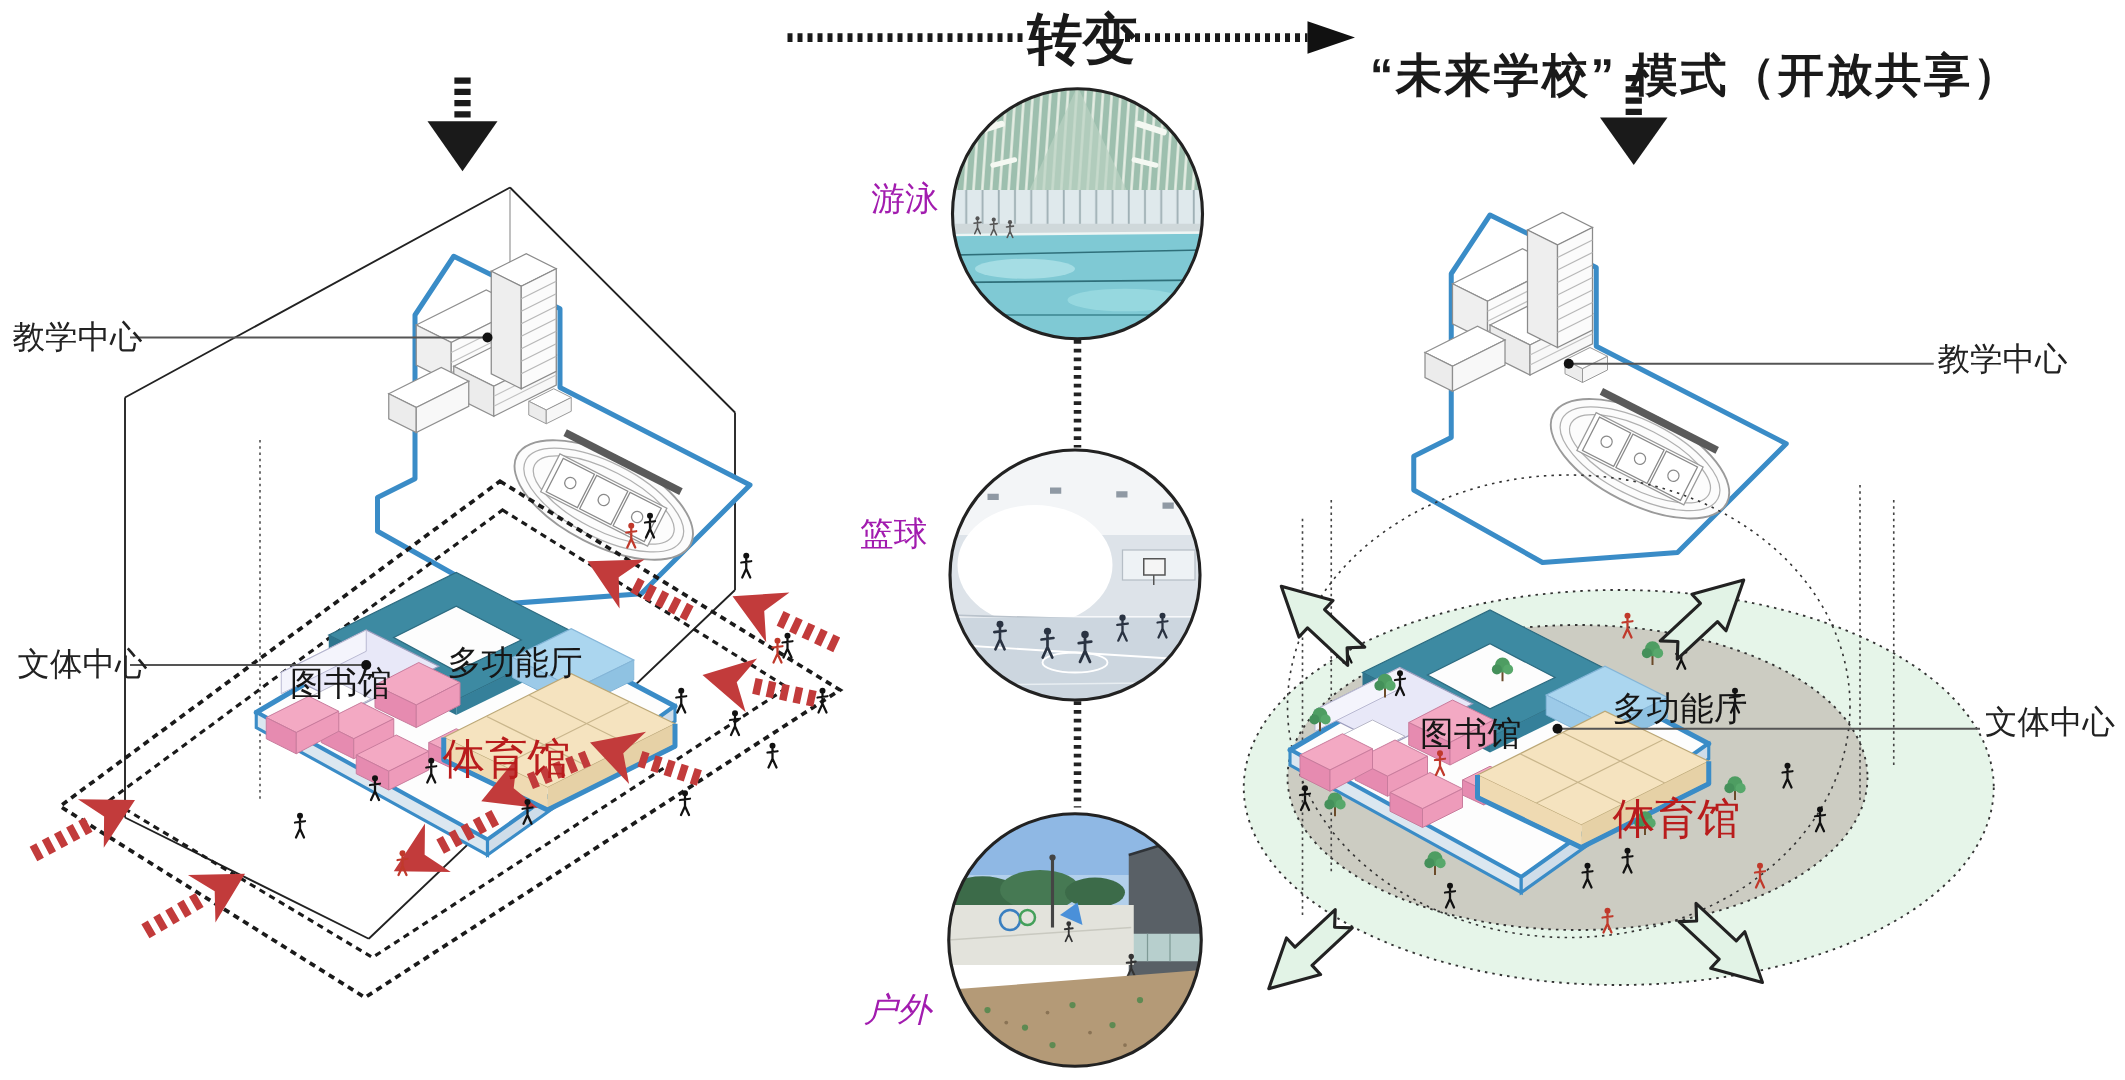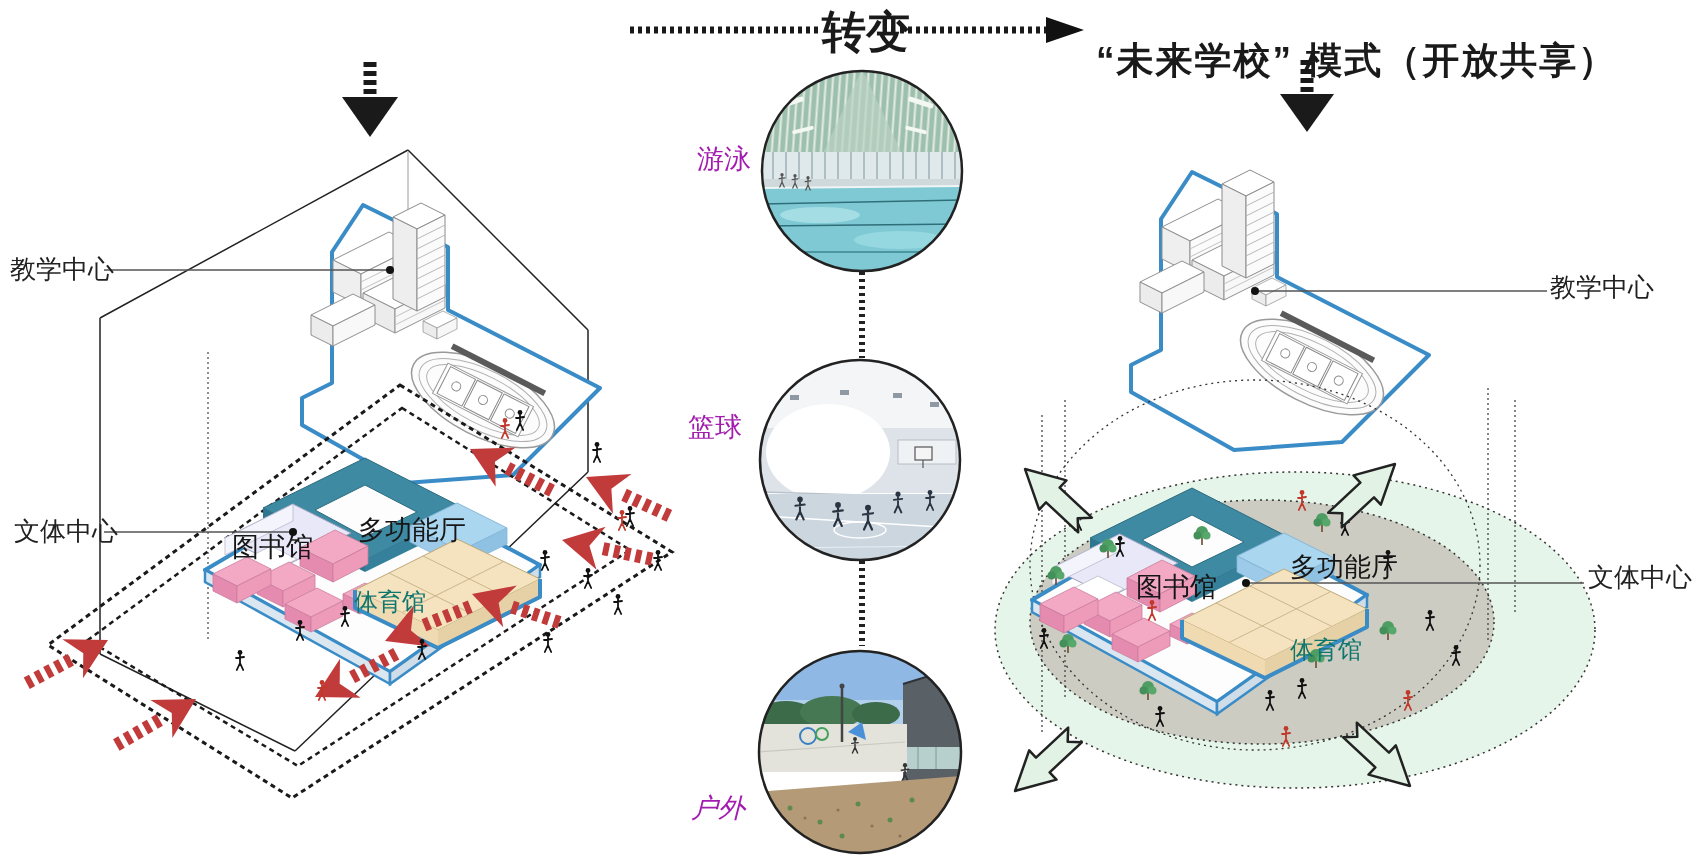--- a/index.html
+++ b/index.html
@@ -4,21 +4,21 @@
 <style>
   html,body{margin:0;padding:0;background:#ffffff;}
   #canvas{position:relative;width:1700px;height:864px;background:#ffffff;overflow:hidden;
           font-family:"Liberation Sans","DejaVu Sans",sans-serif;}
   #art{position:absolute;left:0;top:0;}
   .lbl{position:absolute;color:#1c1c1c;white-space:nowrap;line-height:1;}
   .title{font-size:37px;font-weight:bold;letter-spacing:2px;color:#1a1a1a;}
   .trans{font-size:44px;font-weight:bold;color:#1a1a1a;}
   .side{font-size:26px;color:#222;}
   .bld{font-size:27px;color:#161616;}
-  .bld-big{font-size:24px;color:#0f766e;}
+  .bld-big{font-size:34px;color:#b91c1c;}
   .circ{font-size:27px;color:#a21caf;}
 </style>
 </head>
 <body>
 
 <div id="canvas">
 
 <svg id="art" width="1700" height="864" viewBox="0 0 1700 864">
   <defs>
 

